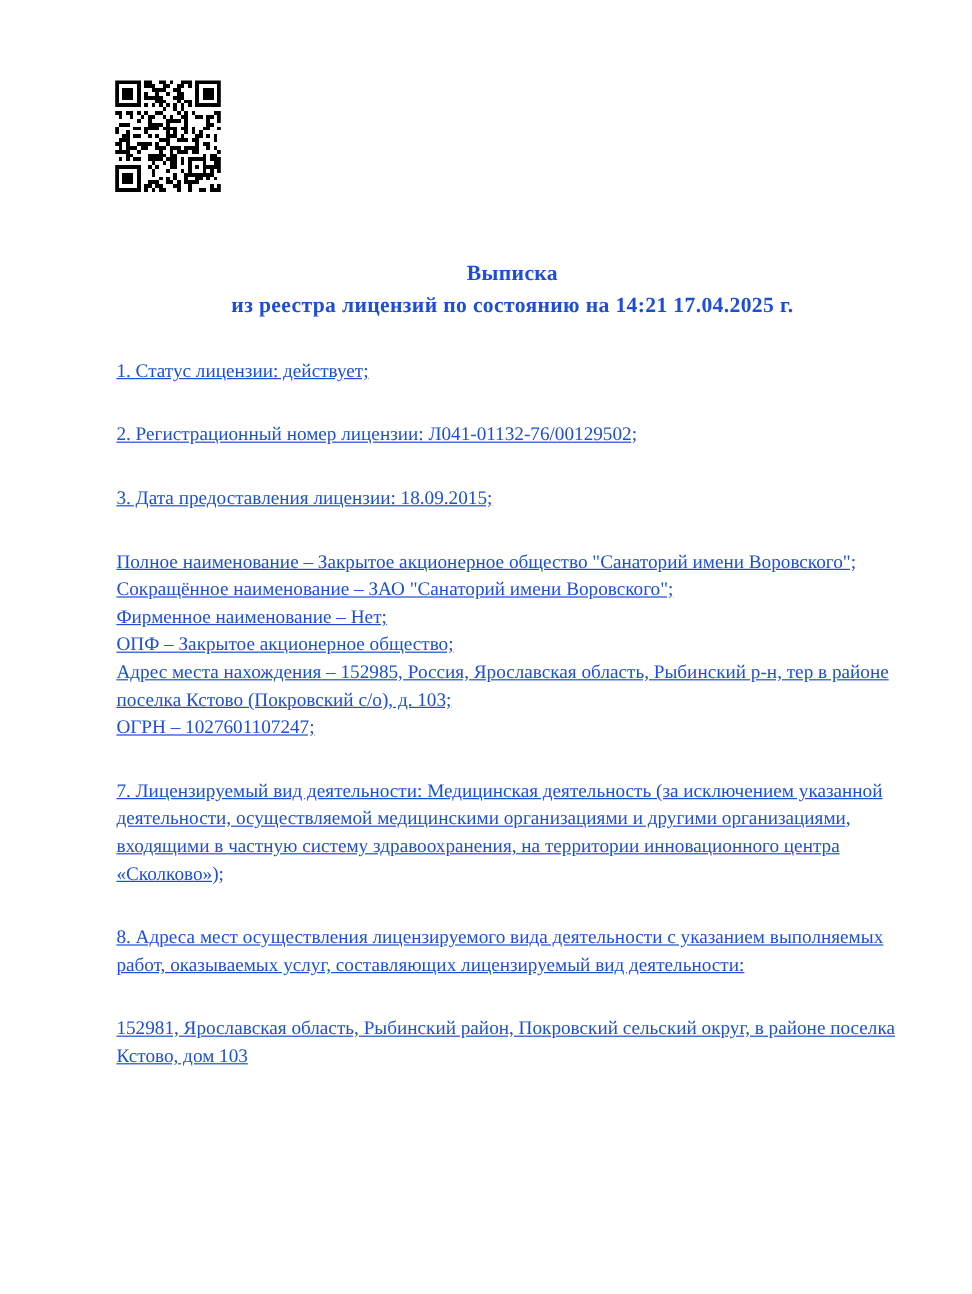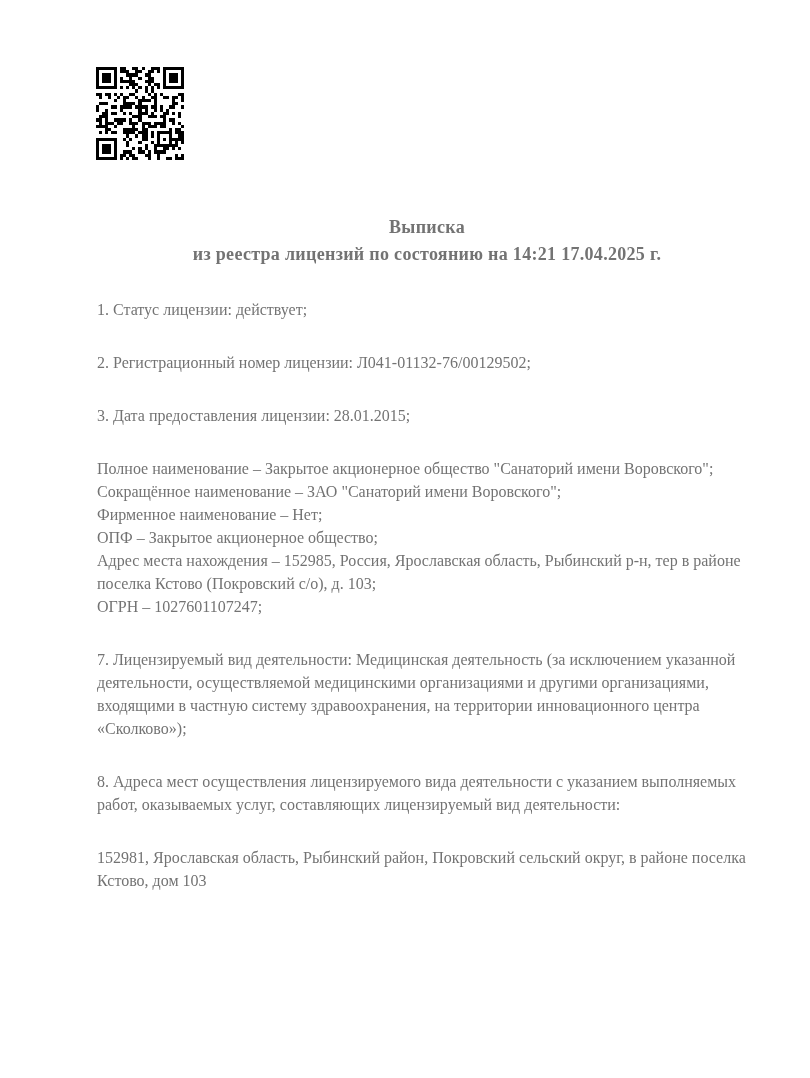--- a/index.html
+++ b/index.html
@@ -5,21 +5,21 @@
   html, body {
     margin: 0;
     padding: 0;
     background: #ffffff;
   }
   .page {
     position: relative;
     width: 810px;
     height: 906px;
     background: #ffffff;
-    color: #737373;
+    color: #1d4ed8;
     font-family: "Liberation Serif", "DejaVu Serif", serif;
     overflow: hidden;
   }
   .qr {
     position: absolute;
     left: 96px;
     top: 67px;
   }
   .content {
     position: absolute;
@@ -32,21 +32,21 @@
   .title {
     margin: 0 0 23px 0;
     padding-top: 214px;
     font-size: 18px;
     font-weight: bold;
     line-height: 27px;
     text-align: center;
     letter-spacing: 0.3px;
   }
   .title span { display: block; }
-  .content p { margin: 30px 0; }
+  .content p { margin: 30px 0; text-decoration: underline; }
   .preline { white-space: pre-line; }
 </style>
 </head>
 <body>
 
 <div class="page">
 
   <svg id="qr" class="qr" width="88" height="93" viewBox="0 0 29 29" preserveAspectRatio="none" shape-rendering="crispEdges">
       <g fill="#000000">
         <rect x="0" y="0" width="1" height="1"></rect>
@@ -451,21 +451,21 @@
     </svg>
 
   <div class="content">
     <h1 class="title">
       <span>Выписка</span>
       <span>из реестра лицензий по состоянию на 14:21 17.04.2025 г.</span>
     </h1>
 
     <p>1. Статус лицензии: действует;</p>
     <p>2. Регистрационный номер лицензии: Л041-01132-76/00129502;</p>
-    <p>3. Дата предоставления лицензии: 28.01.2015;</p>
+    <p>3. Дата предоставления лицензии: 18.09.2015;</p>
     <p class="preline">Полное наименование – Закрытое акционерное общество "Санаторий имени Воровского";
 Сокращённое наименование – ЗАО "Санаторий имени Воровского";
 Фирменное наименование – Нет;
 ОПФ – Закрытое акционерное общество;
 Адрес места нахождения – 152985, Россия, Ярославская область, Рыбинский р-н, тер в районе поселка Кстово (Покровский с/о), д. 103;
 ОГРН – 1027601107247;</p>
     <p>7. Лицензируемый вид деятельности: Медицинская деятельность (за исключением указанной деятельности, осуществляемой медицинскими организациями и другими организациями, входящими в частную систему здравоохранения, на территории инновационного центра «Сколково»);</p>
     <p>8. Адреса мест осуществления лицензируемого вида деятельности с указанием выполняемых работ, оказываемых услуг, составляющих лицензируемый вид деятельности:</p>
     <p>152981, Ярославская область, Рыбинский район, Покровский сельский округ, в районе поселка Кстово, дом 103</p>
   </div>

